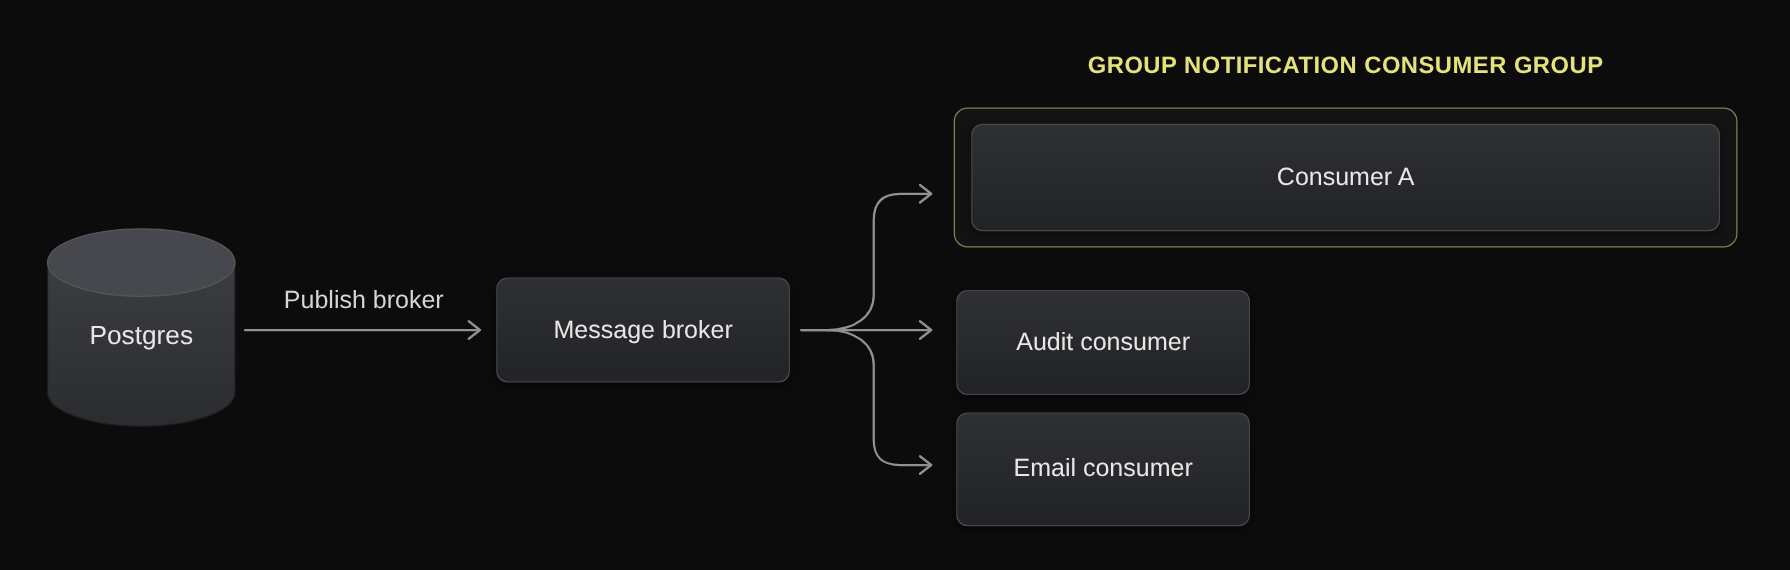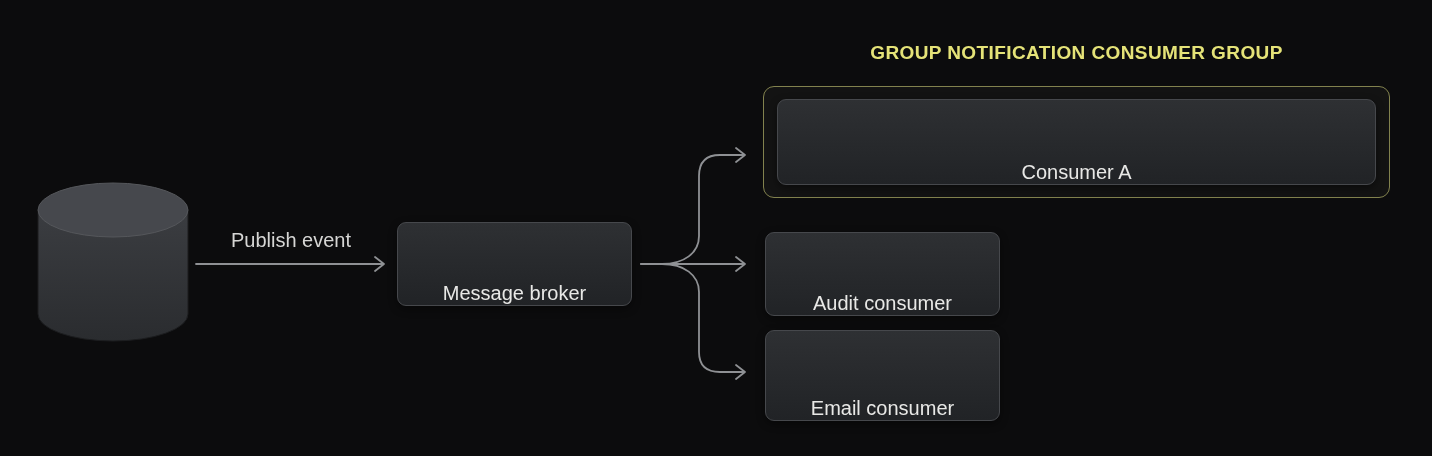--- a/index.html
+++ b/index.html
@@ -23,21 +23,21 @@
     overflow:hidden;
   }
   #edge-layer{position:absolute;left:0;top:0;pointer-events:none;}
   .node{
     position:absolute;
     background:linear-gradient(180deg,var(--node-bg-top),var(--node-bg-bot));
     border:1px solid var(--node-border);
     border-radius:9px;
     color:var(--node-text);
     font-size:20px;
-    display:flex;align-items:flex-end;justify-content:center;
+    display:flex;align-items:center;justify-content:center;
     box-shadow:0 3px 8px rgba(0,0,0,.45);
     box-sizing:border-box;
   }
   .group-box{
     position:absolute;
     left:763px;top:86px;width:627px;height:112px;
     background:var(--group-bg);
     border:1px solid var(--group-border);
     border-radius:11px;
     box-sizing:border-box;
@@ -107,22 +107,23 @@
         <path d="M641,264 H744"></path>
         <path d="M736,257 L745,264 L736,271"></path>
       </g>
       <g>
         <path d="M662,264 C684,264 699,275 699,292 V352 C699,366 706,372 720,372 H744"></path>
         <path d="M736,365 L745,372 L736,379"></path>
       </g>
     </g>
   </svg>
 
+  <div class="db-label">Postgres</div>
 
-  <div class="edge-label">Publish event</div>
+  <div class="edge-label">Publish broker</div>
 
   <div class="node" id="broker">
     <span>Message broker</span>
   </div>
 
   <div class="group-title">GROUP NOTIFICATION CONSUMER GROUP</div>
   <div class="group-box">
     <div class="node">
       <span>Consumer A</span>
     </div>

